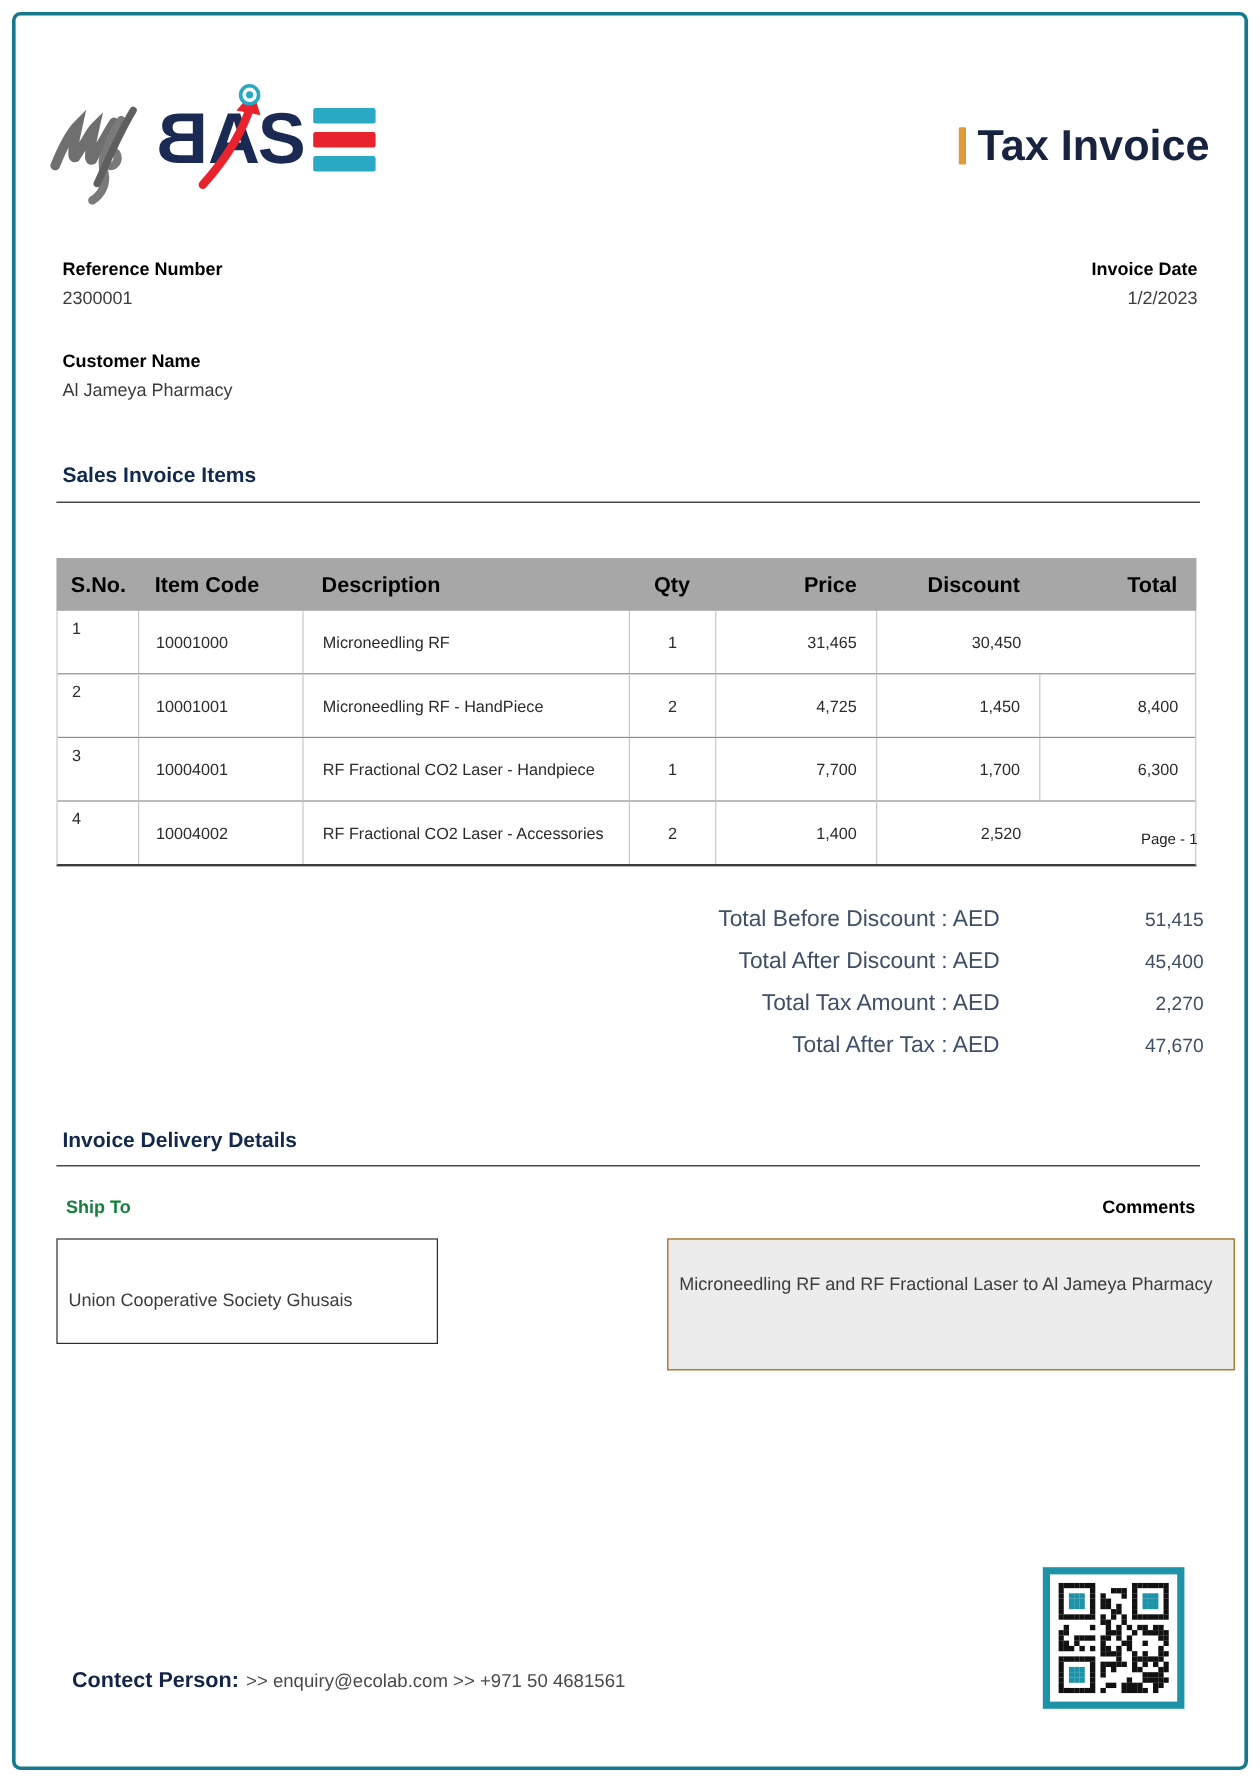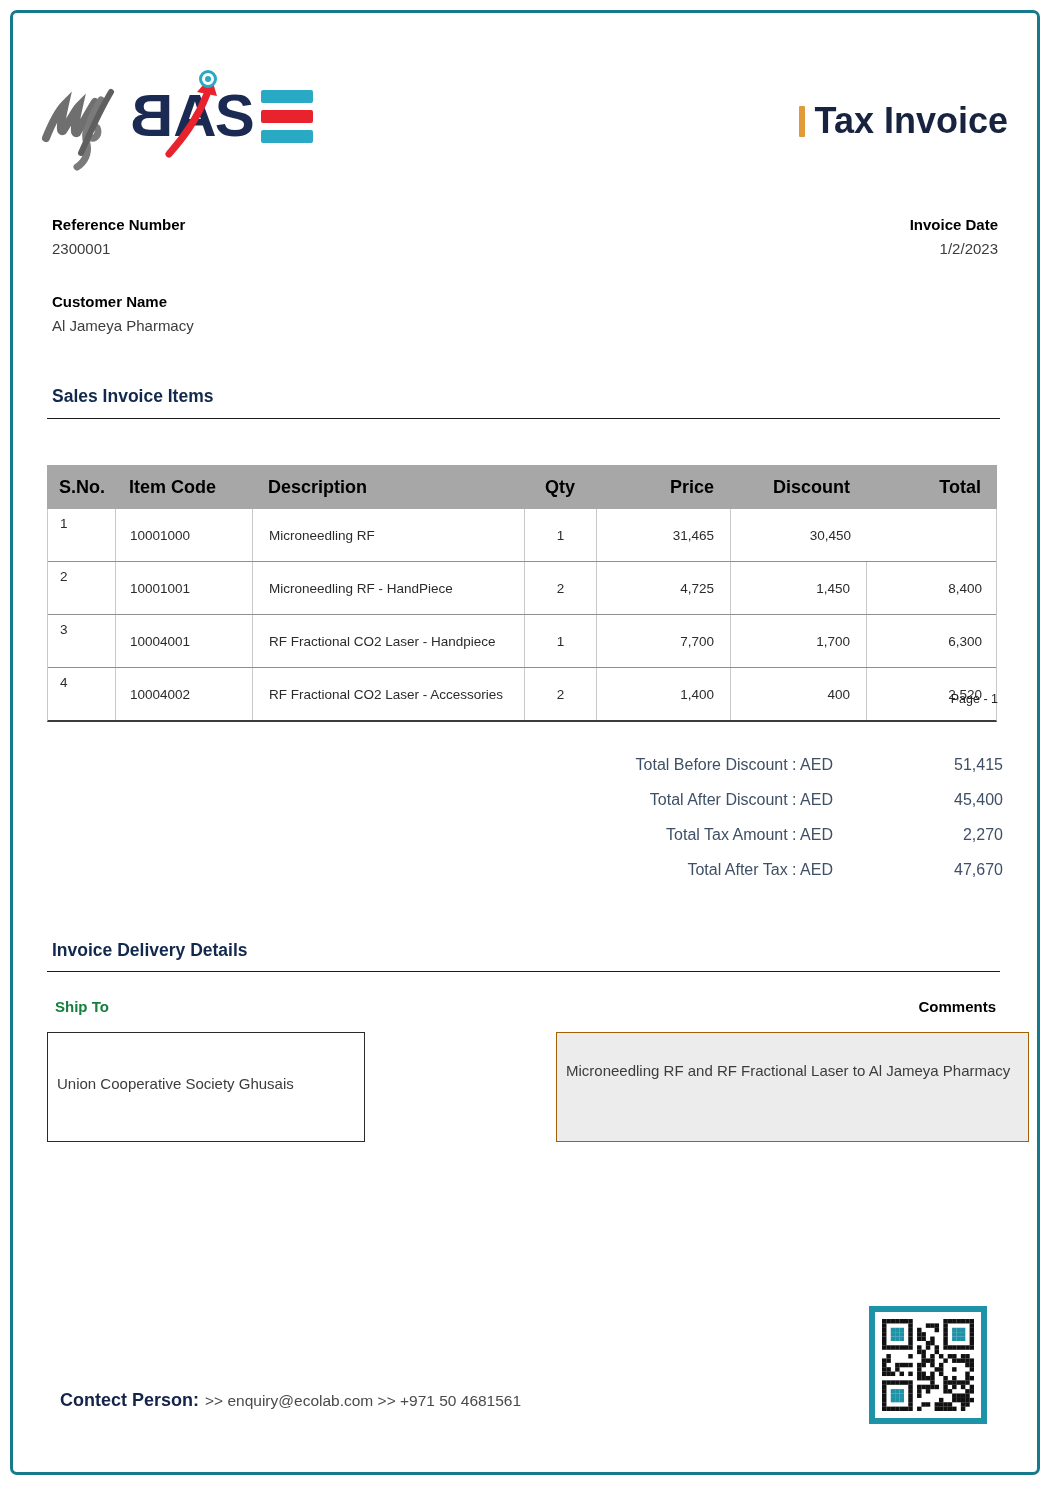--- a/index.html
+++ b/index.html
@@ -67,27 +67,27 @@
   .h-0{padding-left:12px;}
   .h-1{padding-left:14px;}
   .h-2{padding-left:16px;}
   .h-3{justify-content:center;}
   .h-4,.h-5,.h-6{justify-content:flex-end;padding-right:16px;}
   .page-label{position:absolute;right:52px;top:692px;font-size:12.5px;color:#222;}
 
   
   .totals{position:absolute;right:47px;top:756px;width:600px;}
   .total-row{display:flex;justify-content:flex-end;align-items:baseline;height:24px;margin-bottom:11px;}
-  .total-label{font-size:16px;color:#3f4f66;text-align:right;}
+  .total-label{font-size:19px;color:#3f4f66;text-align:right;}
   .total-value{width:170px;text-align:right;font-size:16px;color:#3f4f66;}
 
   
   .shipto-label{position:absolute;left:55px;top:998px;font-size:15px;font-weight:bold;color:#15803d;}
   .comments-label{position:absolute;right:54px;top:998px;font-size:15px;font-weight:bold;color:#000;}
-  .shipto-box{position:absolute;left:47px;top:1032px;width:318px;height:110px;
+  .shipto-box{position:absolute;left:47px;top:1032px;width:318px;height:88px;
         border:1px solid #2b2b2b;background:#fff;font-size:15px;color:#3c3c3c;
         padding:42px 0 0 9px;box-sizing:border-box;}
   .comments-box{position:absolute;left:556px;top:1032px;width:473px;height:110px;
         border:1px solid #a16207;background:#ececec;font-size:15px;color:#3c3c3c;
         padding:26px 12px 0 9px;box-sizing:border-box;line-height:24px;}
 
   
   .qr-wrap{position:absolute;left:869px;top:1306px;border:6px solid #1e93a8;background:#fff;
         padding:7px;line-height:0;}
   .contact{position:absolute;left:60px;top:1390px;font-size:15.5px;color:#4a4a4a;}
@@ -175,21 +175,20 @@
           <div class="tcell col-4">7,700</div>
           <div class="tcell col-5">1,700</div>
           <div class="tcell col-6">6,300</div>
         </div>
         <div class="trow">
           <div class="tcell col-0">4</div>
           <div class="tcell col-1">10004002</div>
           <div class="tcell col-2">RF Fractional CO2 Laser - Accessories</div>
           <div class="tcell col-3">2</div>
           <div class="tcell col-4">1,400</div>
-          <div class="tcell col-5">400</div>
           <div class="tcell col-6">2,520</div>
         </div>
       </div>
   </div>
   <div class="page-label">Page - 1</div>
 
   <div class="totals" id="totals">
       <div class="total-row">
         <span class="total-label">Total Before Discount : AED</span>
         <span class="total-value">51,415</span>

